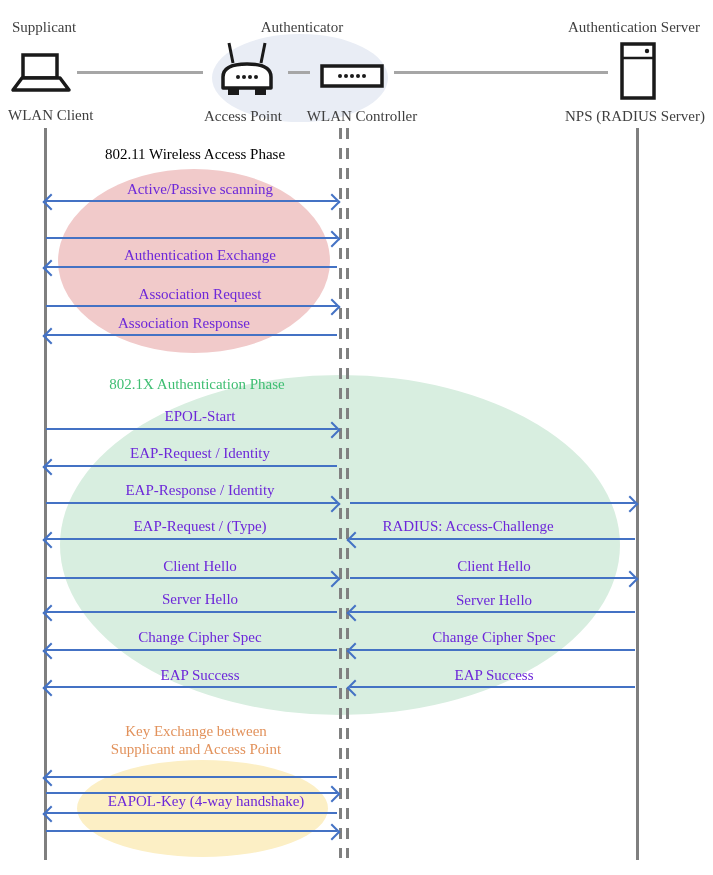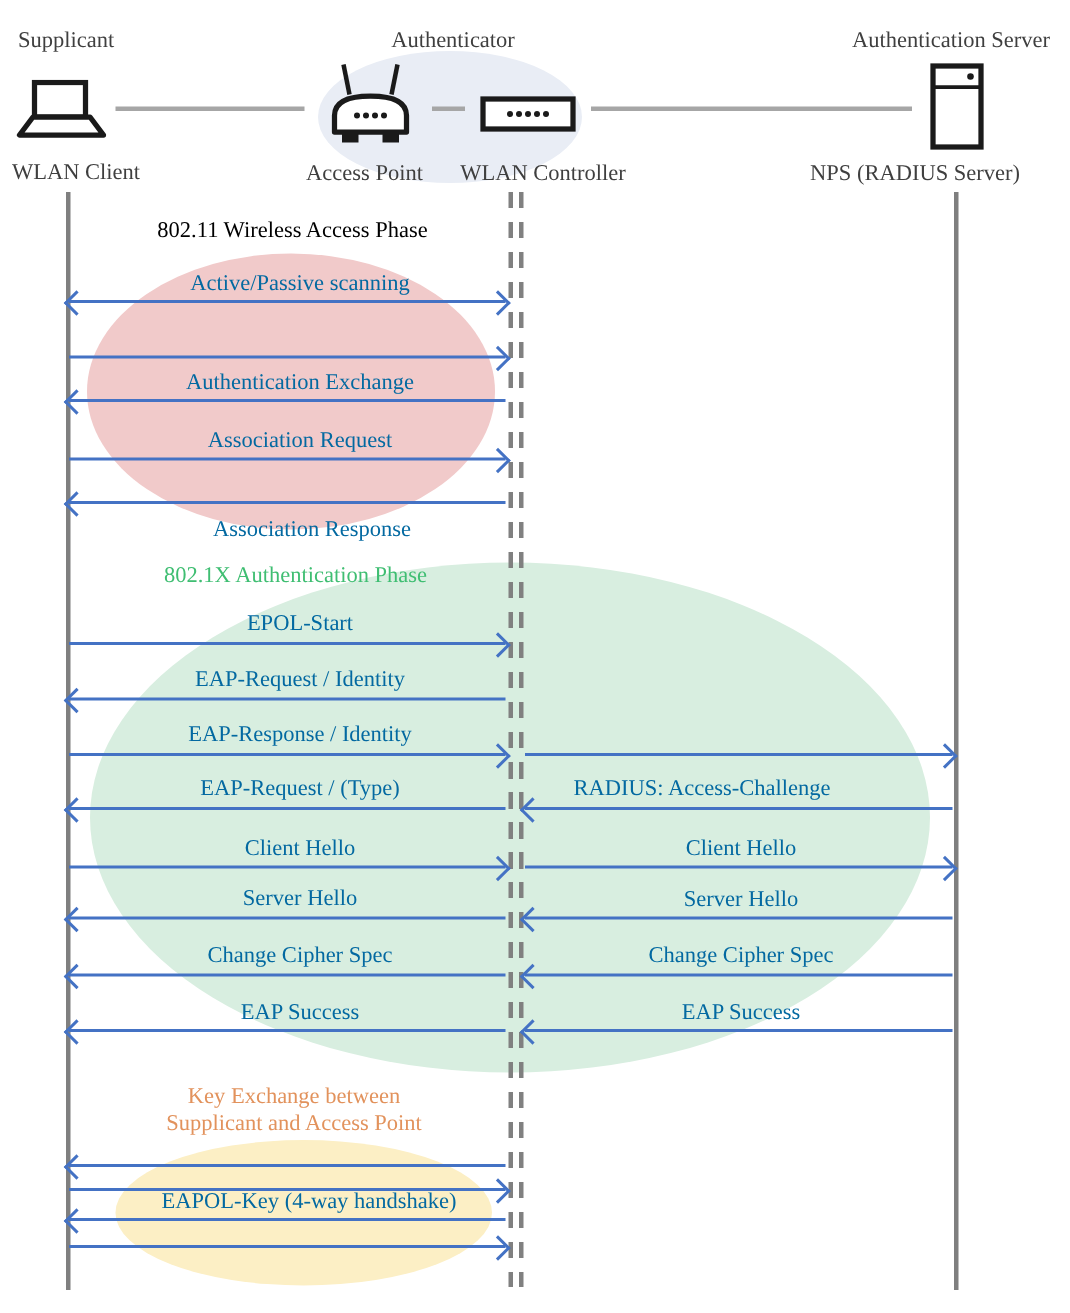--- a/index.html
+++ b/index.html
@@ -10,21 +10,21 @@
   .role { position:absolute; font-size:15px; color:#3f3f3f; white-space:nowrap; z-index:4; }
   .ctr  { transform:translateX(-50%); }
   .nodelbl { position:absolute; font-size:15px; color:#3f3f3f; white-space:nowrap; z-index:4; }
   .ell { position:absolute; border-radius:50%; z-index:0; }
   .conn { position:absolute; height:3px; background:#a6a6a6; top:71px; z-index:1; }
   .icon { position:absolute; z-index:2; }
   .lifeline { position:absolute; top:128px; height:732px; width:3px; background:#7f7f7f; z-index:1; }
   .dashline { position:absolute; top:128px; height:730px; width:3px; z-index:1;
     background:repeating-linear-gradient(to bottom,#808080 0,#808080 11px,transparent 11px,transparent 20px); }
   .ptitle { position:absolute; transform:translateX(-50%); white-space:nowrap; font-size:15px; z-index:4; }
-  .msglbl { position:absolute; transform:translateX(-50%); white-space:nowrap; font-size:15px; color:#0369a1; z-index:4; }
+  .msglbl { position:absolute; transform:translateX(-50%); white-space:nowrap; font-size:15px; color:#6d28d9; z-index:4; }
   .arr { position:absolute; height:2px; background:#4472c4; z-index:3; }
   .arr.r::after, .arr.b::after {
     content:""; position:absolute; right:-1px; top:-4px; width:10px; height:10px;
     border-top:2px solid #4472c4; border-right:2px solid #4472c4; transform:rotate(45deg);
   }
   .arr.l::before, .arr.b::before {
     content:""; position:absolute; left:-1px; top:-4px; width:10px; height:10px;
     border-left:2px solid #4472c4; border-bottom:2px solid #4472c4; transform:rotate(45deg);
   }
   
@@ -74,21 +74,21 @@
 
   <svg class="icon" style="left:620px; top:42px;" width="36" height="58" viewBox="0 0 36 58">
     <rect x="2" y="2" width="32" height="54" fill="#fff" stroke="#1a1a1a" stroke-width="3.5"></rect>
     <line x1="2" y1="16" x2="34" y2="16" stroke="#1a1a1a" stroke-width="2.5"></line>
     <circle cx="27" cy="9" r="2.2" fill="#1a1a1a"></circle>
   </svg>
 
   <div class="nodelbl" style="left:8px; top:107px;">WLAN Client</div>
   <div class="nodelbl ctr" style="left:243px; top:108px;">Access Point</div>
   <div class="nodelbl ctr" style="left:362px; top:108px;">WLAN Controller</div>
-  <div class="nodelbl ctr" style="left:610px; top:108px;">NPS (RADIUS Server)</div>
+  <div class="nodelbl ctr" style="left:635px; top:108px;">NPS (RADIUS Server)</div>
 
   <div class="ell" style="left:58px; top:169px; width:272px; height:184px; background:#f1caca;"></div>
   <div class="ell" style="left:60px; top:375px; width:560px; height:340px; background:#d8eee0;"></div>
   <div class="ell" style="left:77px; top:760px; width:251px; height:97px; background:#fcefc5;"></div>
 
   <div class="lifeline" style="left:44px;"></div>
   <div class="dashline" style="left:339px;"></div>
   <div class="dashline" style="left:346px;"></div>
   <div class="lifeline" style="left:636px;"></div>
 
@@ -98,21 +98,21 @@
   <div class="arr b seg-left" style="top:200px;"></div>
 
   <div class="arr r seg-left" style="top:237px;"></div>
 
   <div class="msglbl" style="left:200px; top:247px;">Authentication Exchange</div>
   <div class="arr l seg-left" style="top:266px;"></div>
 
   <div class="msglbl" style="left:200px; top:286px;">Association Request</div>
   <div class="arr r seg-left" style="top:305px;"></div>
 
-  <div class="msglbl" style="left:208px; top:315px;margin-top:30px;">Association Response</div>
+  <div class="msglbl" style="left:184px; top:315px;">Association Response</div>
   <div class="arr l seg-left" style="top:334px;"></div>
 
   <div class="ptitle" style="left:197px; top:376px; color:#3fbe72;">802.1X Authentication Phase</div>
 
   <div class="msglbl" style="left:200px; top:408px;">EPOL-Start</div>
   <div class="arr r seg-left" style="top:428px;"></div>
 
   <div class="msglbl" style="left:200px; top:445px;">EAP-Request / Identity</div>
   <div class="arr l seg-left" style="top:465px;"></div>
 

